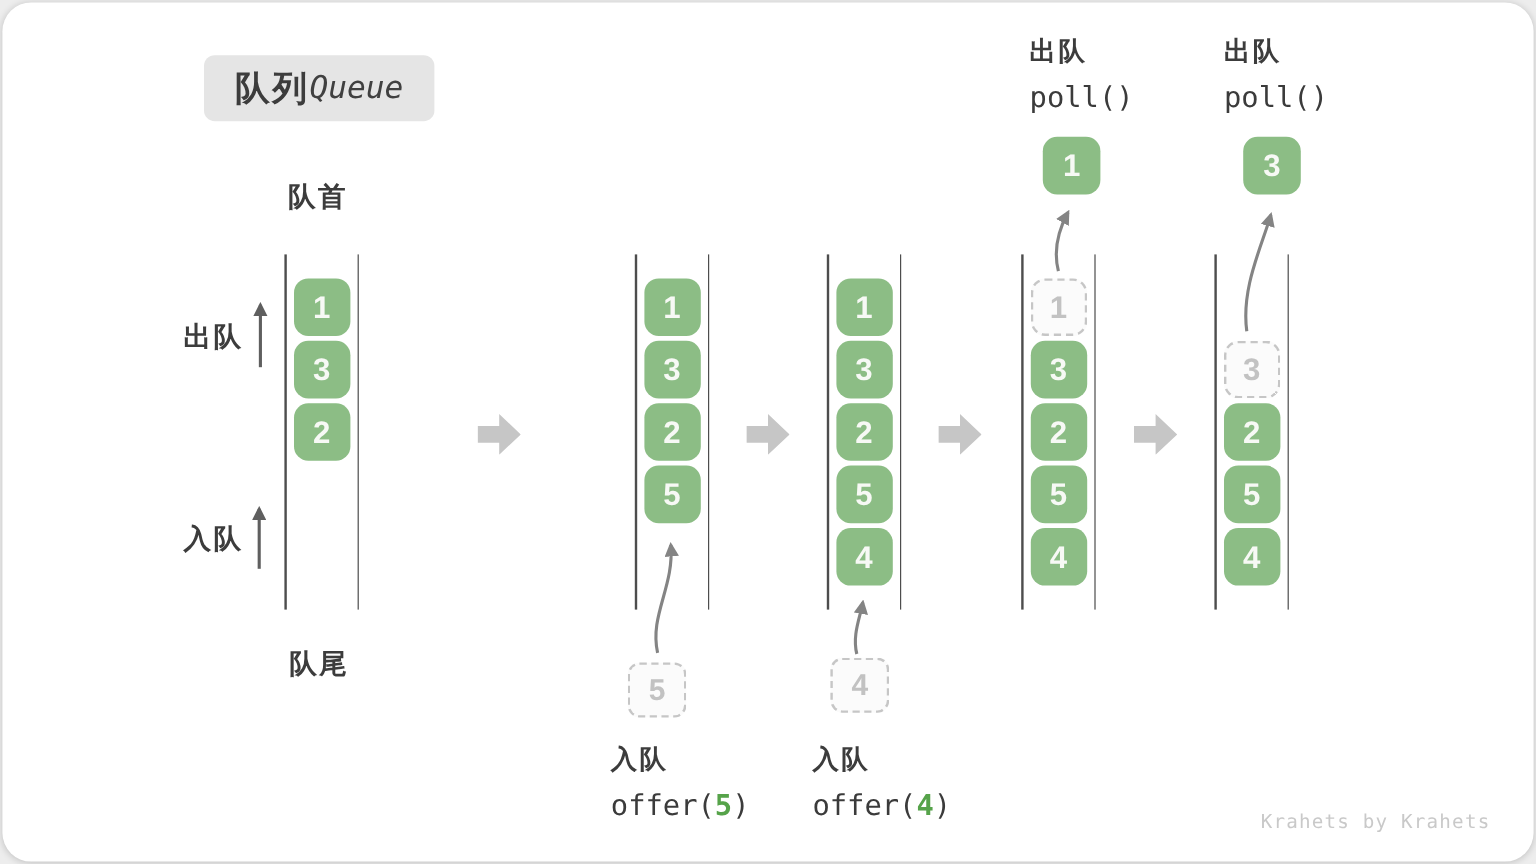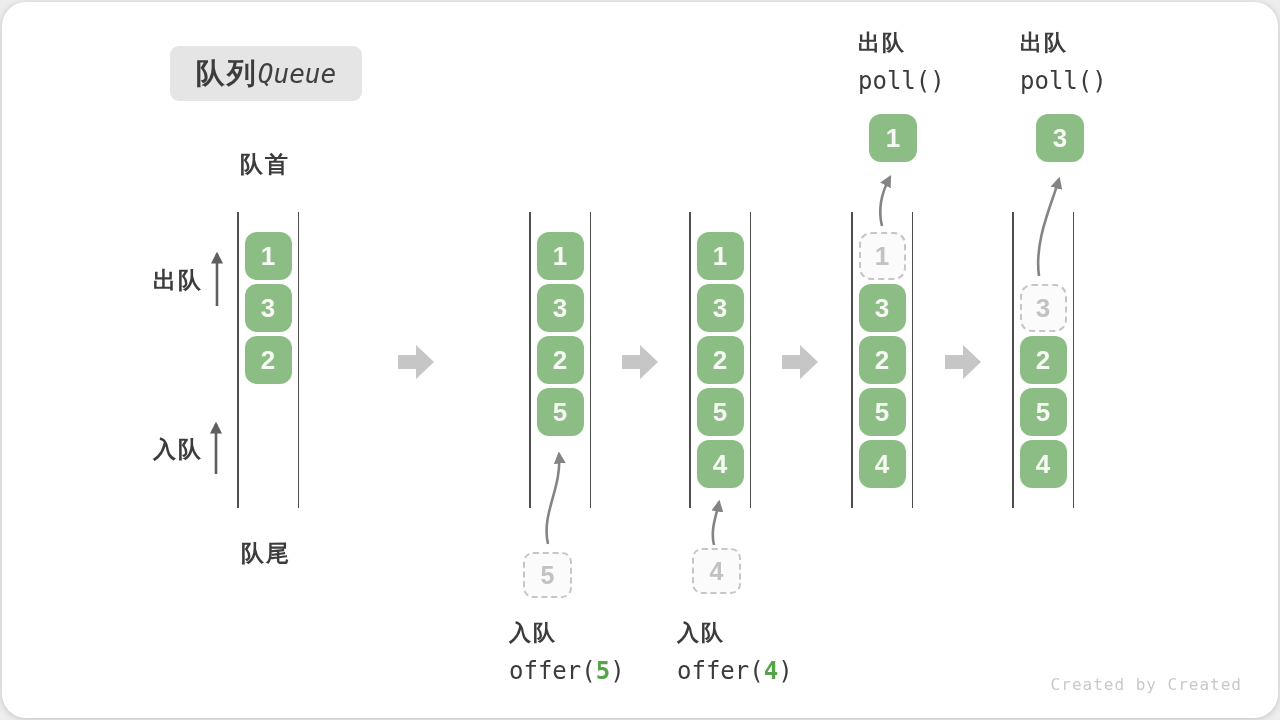--- a/index.html
+++ b/index.html
@@ -179,14 +179,14 @@
         <div class="vline left"></div>
         <div class="vline right"></div>
         <div class="box dashed" style="left: 7.5px; top: 72px;">3</div>
         <div class="box" style="left: 7.5px; top: 124px;">2</div>
         <div class="box" style="left: 7.5px; top: 176px;">5</div>
         <div class="box" style="left: 7.5px; top: 228px;">4</div>
       </div>
       <div class="box" style="left: 1036px; top: 114px; width: 48px;">3</div>
     </div>
 
-  <div class="watermark">Created by Created</div>
+  <div class="watermark">Krahets by Krahets</div>
 </div>
 
 </body></html>

